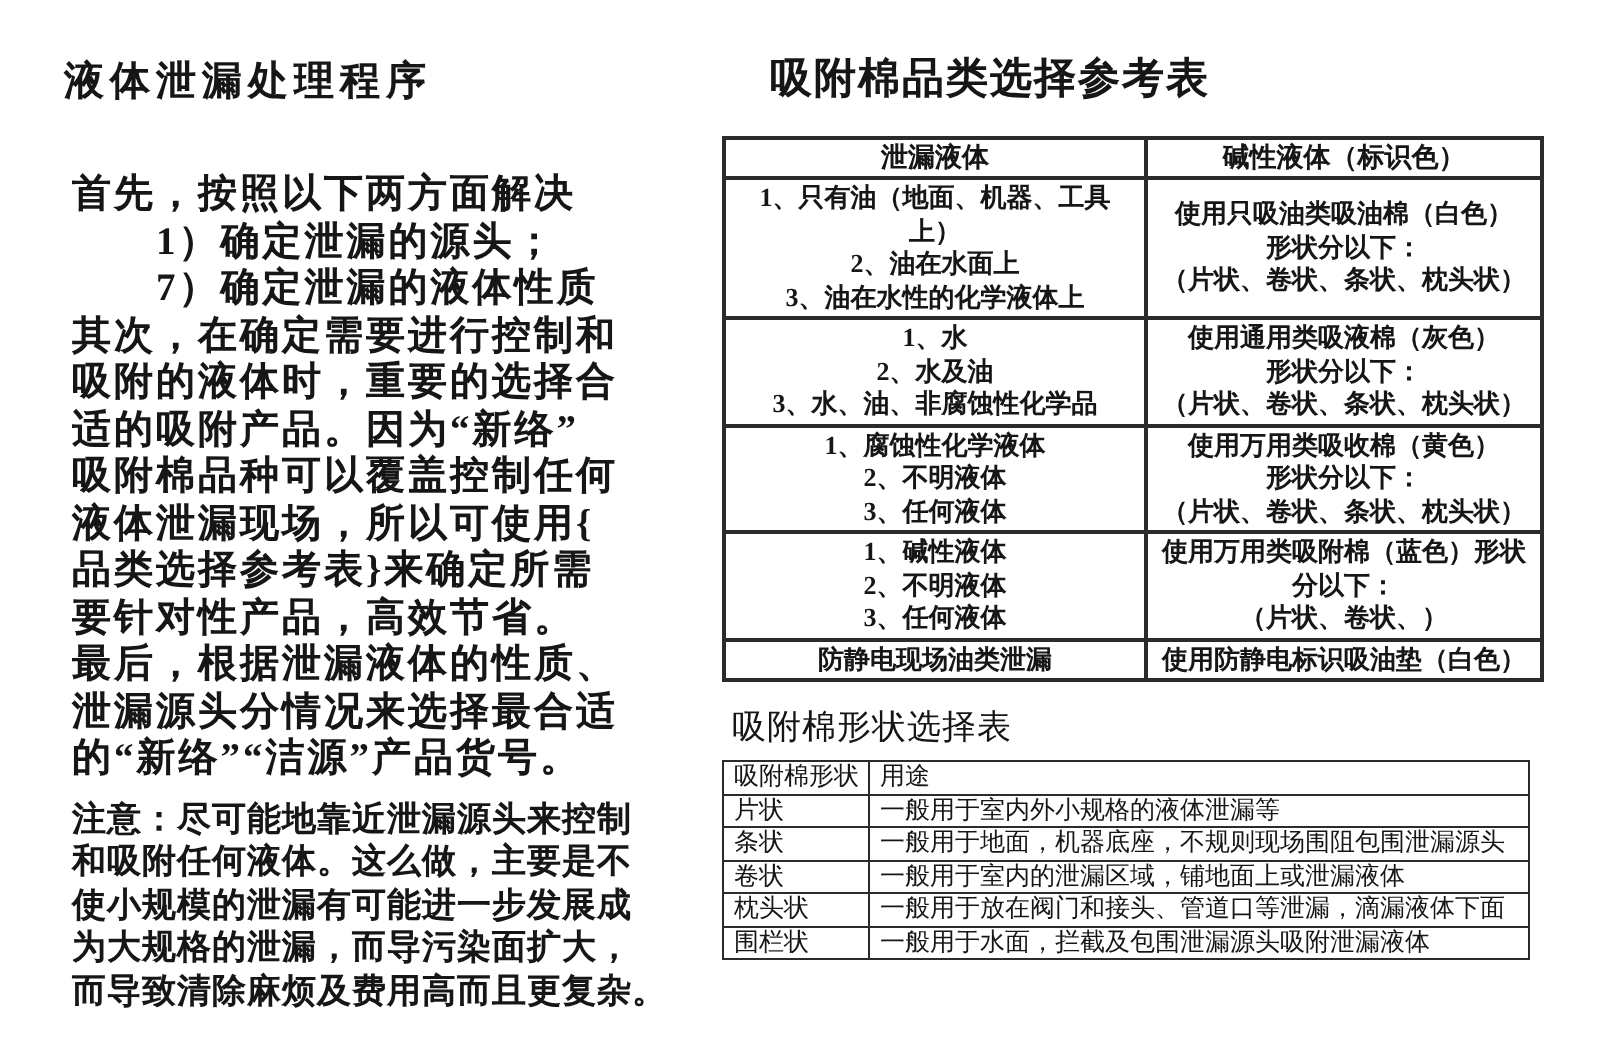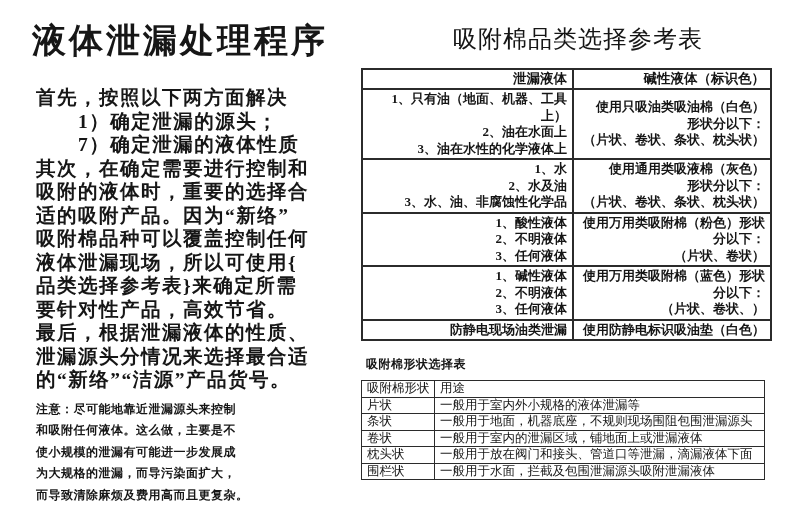--- a/index.html
+++ b/index.html
@@ -18,90 +18,89 @@
 
   
   .left-col {
     position: absolute;
     left: 30px;
     top: 24px;
     width: 332px;
   }
   .main-title {
     margin: 0 0 0 2px;
-    font-size: 34px;
+    font-size: 20px;
     line-height: 34px;
     font-weight: bold;
     letter-spacing: 3px;
     white-space: nowrap;
   }
   .intro-para {
     margin: 28px 0 0 6px;
     font-size: 19.5px;
     line-height: 23.5px;
     letter-spacing: 1.5px;
     font-weight: 600;
     white-space: pre-wrap;
   }
   .note-para {
     margin: 7px 0 0 6px;
-    font-size: 12px;
+    font-size: 17px;
     line-height: 21.5px;
     letter-spacing: 0.5px;
     font-weight: 600;
     white-space: pre-wrap;
   }
 
   
   .right-col {
     position: absolute;
     left: 361px;
     top: 28px;
     width: 410px;
   }
   .ref-table-title {
-    text-align: center;
-    font-size: 24px;
+    font-size: 21px;
     line-height: 22px;
-    font-weight: normal;
+    font-weight: bold;
     letter-spacing: 1px;
     padding-left: 24px;
   }
   table.ref-table {
     margin-top: 18px;
     width: 409px;
     border-collapse: collapse;
     table-layout: fixed;
   }
   table.ref-table th,
   table.ref-table td {
     border: 2px solid #2b2b2b;
     padding: 1px 5px;
-    text-align: right;
+    text-align: center;
     vertical-align: middle;
     white-space: pre-wrap;
     font-weight: bold;
   }
   table.ref-table th {
     font-size: 13.5px;
     line-height: 16px;
     height: 16px;
   }
   table.ref-table td {
     font-size: 13px;
     line-height: 16.5px;
   }
   .col-liquid  { width: 211px; }
   .col-product { width: 198px; }
 
   .shape-table-title {
     margin: 13px 0 6px 5px;
-    font-size: 12px;
+    font-size: 17px;
     line-height: 20px;
-    font-weight: bold;
+    font-weight: normal;
     letter-spacing: 0.5px;
   }
   table.shape-table {
     width: 404px;
     border-collapse: collapse;
     table-layout: fixed;
   }
   table.shape-table th,
   table.shape-table td {
     border: 1.5px solid #2b2b2b;
@@ -168,26 +167,26 @@
       </tr>
       <tr>
         <td>1、水
 2、水及油
 3、水、油、非腐蚀性化学品</td>
         <td>使用通用类吸液棉（灰色）
 形状分以下：
 （片状、卷状、条状、枕头状）</td>
       </tr>
       <tr>
-        <td>1、酸性液体
+        <td>1、腐蚀性化学液体
 2、不明液体
 3、任何液体</td>
-        <td>使用万用类吸附棉（粉色）形状
-分以下：
-（片状、卷状）</td>
+        <td>使用万用类吸收棉（黄色）
+形状分以下：
+（片状、卷状、条状、枕头状）</td>
       </tr>
       <tr>
         <td>1、碱性液体
 2、不明液体
 3、任何液体</td>
         <td>使用万用类吸附棉（蓝色）形状
 分以下：
 （片状、卷状、）</td>
       </tr>
       <tr>

